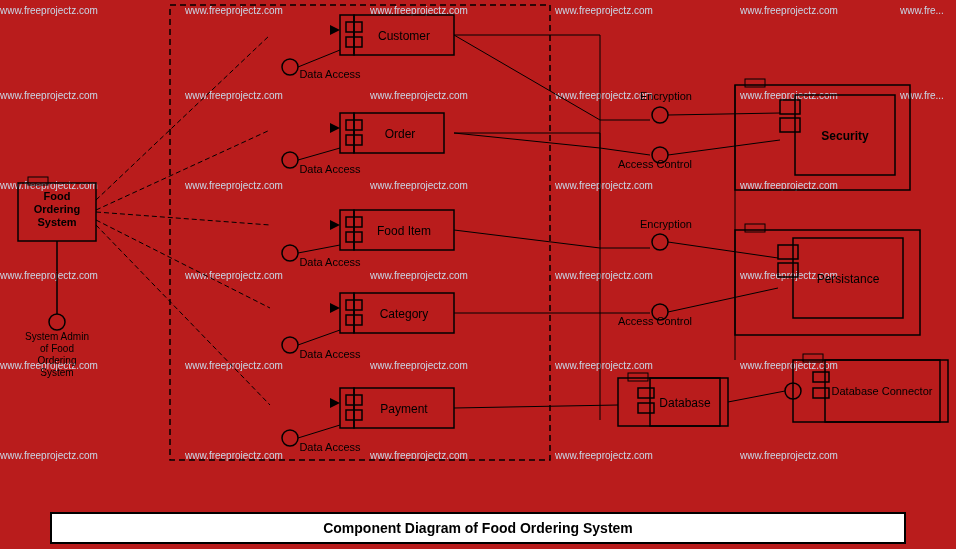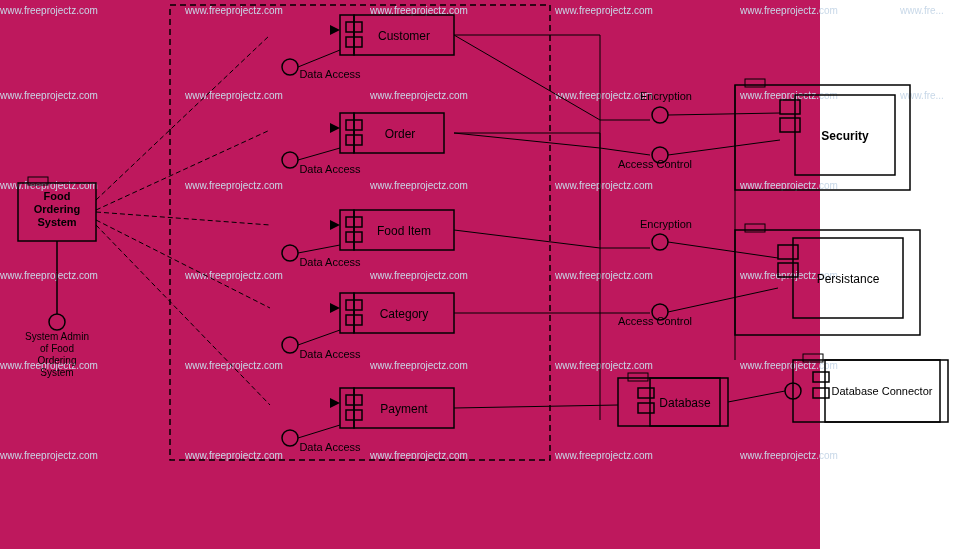--- a/index.html
+++ b/index.html
@@ -7,24 +7,24 @@
       width: 956px;
       height: 549px;
       background: #ffffff;
       font-family: Arial, sans-serif;
       font-size: 12px;
       overflow: hidden;
       position: relative;
     }
 
     .diagram-container {
-      width: 820px;
+      width: 956px;
       height: 549px;
       position: relative;
-      background: #be185d;
+      background: #b91c1c;
     }
 
     
     .watermark {
       position: absolute;
       color: #c8d8e8;
       font-size: 10px;
       pointer-events: none;
       white-space: nowrap;
     }
@@ -241,14 +241,17 @@
     <text x="882" y="395" text-anchor="middle" font-size="11">Database Connector</text>
 
     <circle cx="793" cy="391" r="8" fill="none" stroke="#000" stroke-width="1.5"></circle>
     <line x1="728" y1="402" x2="785" y2="391" stroke="#000" stroke-width="1"></line>
 
     <line x1="735" y1="190" x2="735" y2="360" stroke="#000" stroke-width="1"></line>
     <line x1="735" y1="190" x2="735" y2="85" stroke="#000" stroke-width="1"></line>
 
   </svg>
 
+  <div class="caption-bar">
+    <span>Component Diagram of Food Ordering System</span>
+  </div>
 
 </div>
 
 </body></html>

